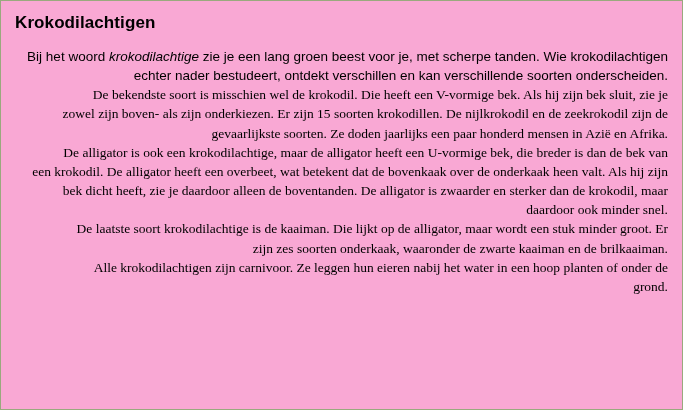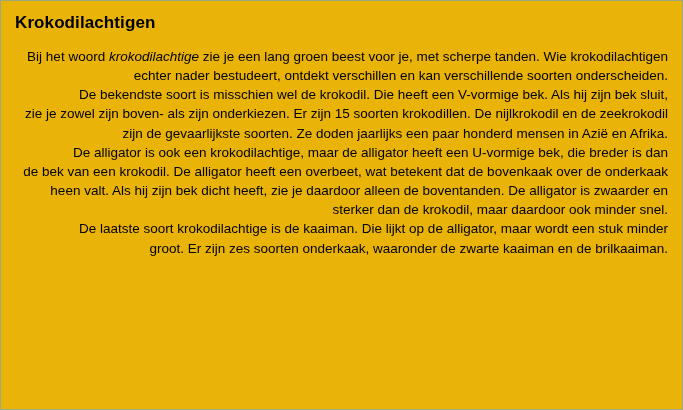--- a/index.html
+++ b/index.html
@@ -9,50 +9,52 @@
   body {
     width: 683px;
     height: 410px;
     background: #ffffff;
     font-family: "Liberation Sans", sans-serif;
   }
   #doc {
     box-sizing: border-box;
     width: 683px;
     height: 410px;
-    background: #eab308;
+    background: #f9a8d4;
     border: 1px solid #9aa97e;
     padding: 10px 14px 0 14px;
     overflow: hidden;
   }
   #title {
     font-size: 17px;
     font-weight: bold;
     color: #000000;
     margin: 2px 0 14px 0;
     letter-spacing: 0.1px;
   }
   .para {
     font-size: 13.5px;
     line-height: 1.42;
     color: #000000;
     margin: 0 0 0 0;
     text-align: right;
   }
   .indent {
     text-indent: 46px;
+    font-family: Liberation Serif, serif;
   }
   em.italic {
     font-style: italic;
   }
 </style>
 </head>
 <body>
 
 <div id="doc">
   <h1 id="title">Krokodilachtigen</h1>
   <div id="paragraphs">
       <div class="para"><span>Bij het woord </span><em class="italic">krokodilachtige</em><span> zie je een lang groen beest voor je, met scherpe tanden. Wie krokodilachtigen echter nader bestudeert, ontdekt verschillen en kan verschillende soorten onderscheiden.</span></div>
       <div class="para indent"><span>De bekendste soort is misschien wel de krokodil. Die heeft een V-vormige bek. Als hij zijn bek sluit, zie je zowel zijn boven- als zijn onderkiezen. Er zijn 15 soorten krokodillen. De nijlkrokodil en de zeekrokodil zijn de gevaarlijkste soorten.  Ze doden jaarlijks een paar honderd mensen in Azië en Afrika.</span></div>
       <div class="para indent"><span>De alligator is ook een krokodilachtige, maar de alligator heeft een U-vormige bek, die breder is dan de bek van een krokodil. De alligator heeft een overbeet, wat betekent dat de bovenkaak over de onderkaak heen valt.  Als hij zijn bek dicht heeft, zie je daardoor alleen de boventanden. De alligator is zwaarder en sterker dan de krokodil, maar daardoor ook minder snel.</span></div>
       <div class="para indent"><span>De laatste soort krokodilachtige is de kaaiman. Die lijkt op de alligator, maar wordt een stuk minder groot. Er zijn zes soorten onderkaak, waaronder de zwarte kaaiman en de brilkaaiman.</span></div>
+      <div class="para indent"><span>Alle krokodilachtigen zijn carnivoor. Ze leggen hun eieren nabij het water in  een hoop planten of onder de grond.</span></div>
     </div>
 </div>
 
 </body></html>

